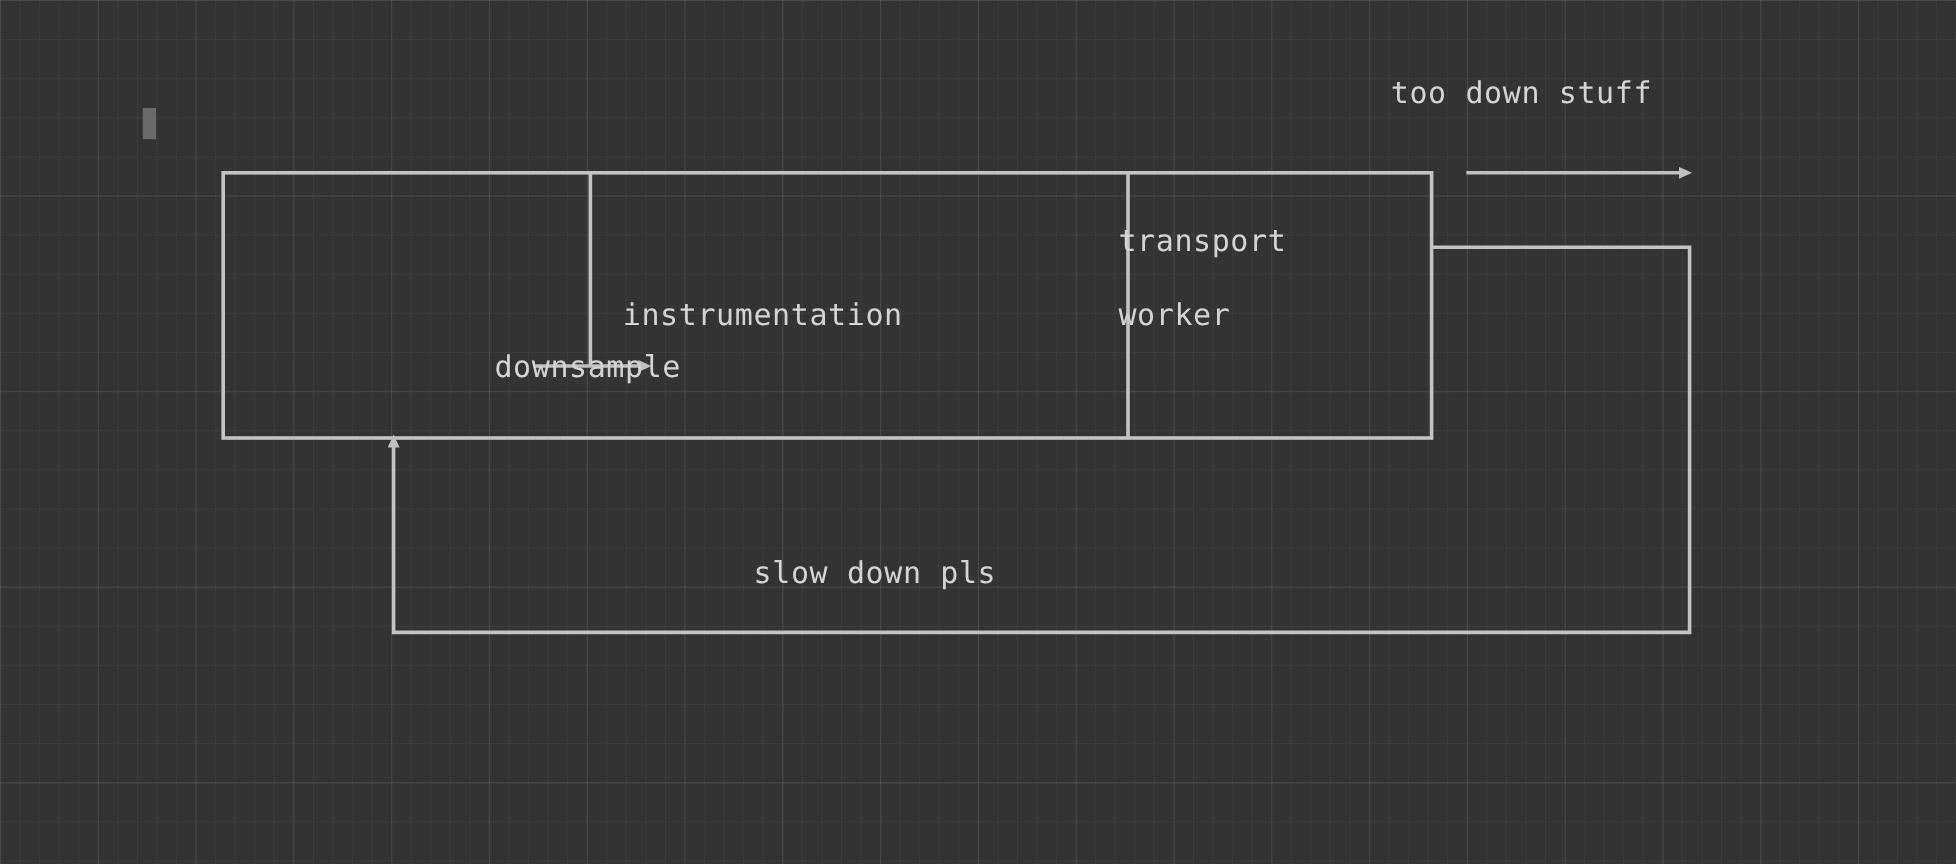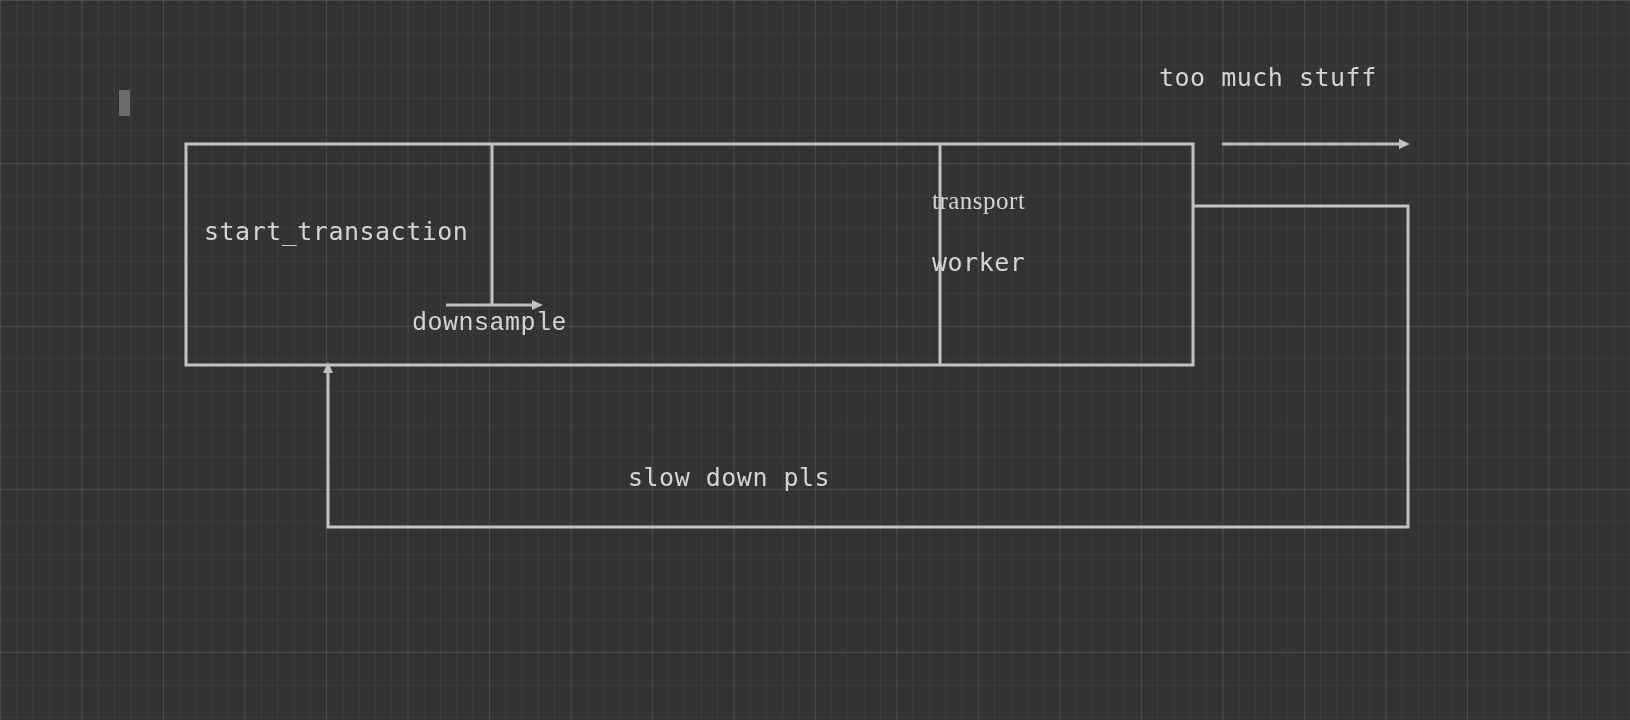--- a/index.html
+++ b/index.html
@@ -69,29 +69,29 @@
 
     <line x1="492" y1="145" x2="492" y2="305" stroke="#c3c3c3" stroke-width="3"></line>
 
     <line x1="446" y1="305" x2="533" y2="305" stroke="#c0c0c0" stroke-width="3" marker-end="url(#arrowhead-right)"></line>
 
     <line x1="1222" y1="144" x2="1400" y2="144" stroke="#c0c0c0" stroke-width="3" marker-end="url(#arrowhead-right)"></line>
 
     <path d="M1193,206 L1408,206 L1408,527 L328,527 L328,372" fill="none" stroke="#c3c3c3" stroke-width="3" marker-end="url(#arrowhead-up)"></path>
   </svg>
 
-  <div class="dg-label" style="left:204px; top:216px;">start_transaction</div>
 
+  <div class="dg-label" style="left:519px; top:247px;">instrumentation</div>
 
-  <div class="dg-label" style="left:412px; top:308px;font-family:Liberation Mono, monospace;">downsample</div>
+  <div class="dg-label" style="left:412px; top:290px;">downsample</div>
 
-  <div class="dg-label" style="left:932px; top:185px;font-family:Liberation Serif, serif;">transport</div>
+  <div class="dg-label" style="left:932px; top:185px;">transport</div>
 
   <div class="dg-label" style="left:932px; top:247px;">worker</div>
 
-  <div class="dg-label" style="left:1159px; top:62px;">too much stuff</div>
+  <div class="dg-label" style="left:1159px; top:62px;">too down stuff</div>
 
 
   <div class="dg-label" style="left:628px; top:462px;">slow down pls</div>
 
   <div class="caret" style="left:119px; top:90px; width:11px; height:26px;"></div>
 
 </div>
 
 </body></html>

